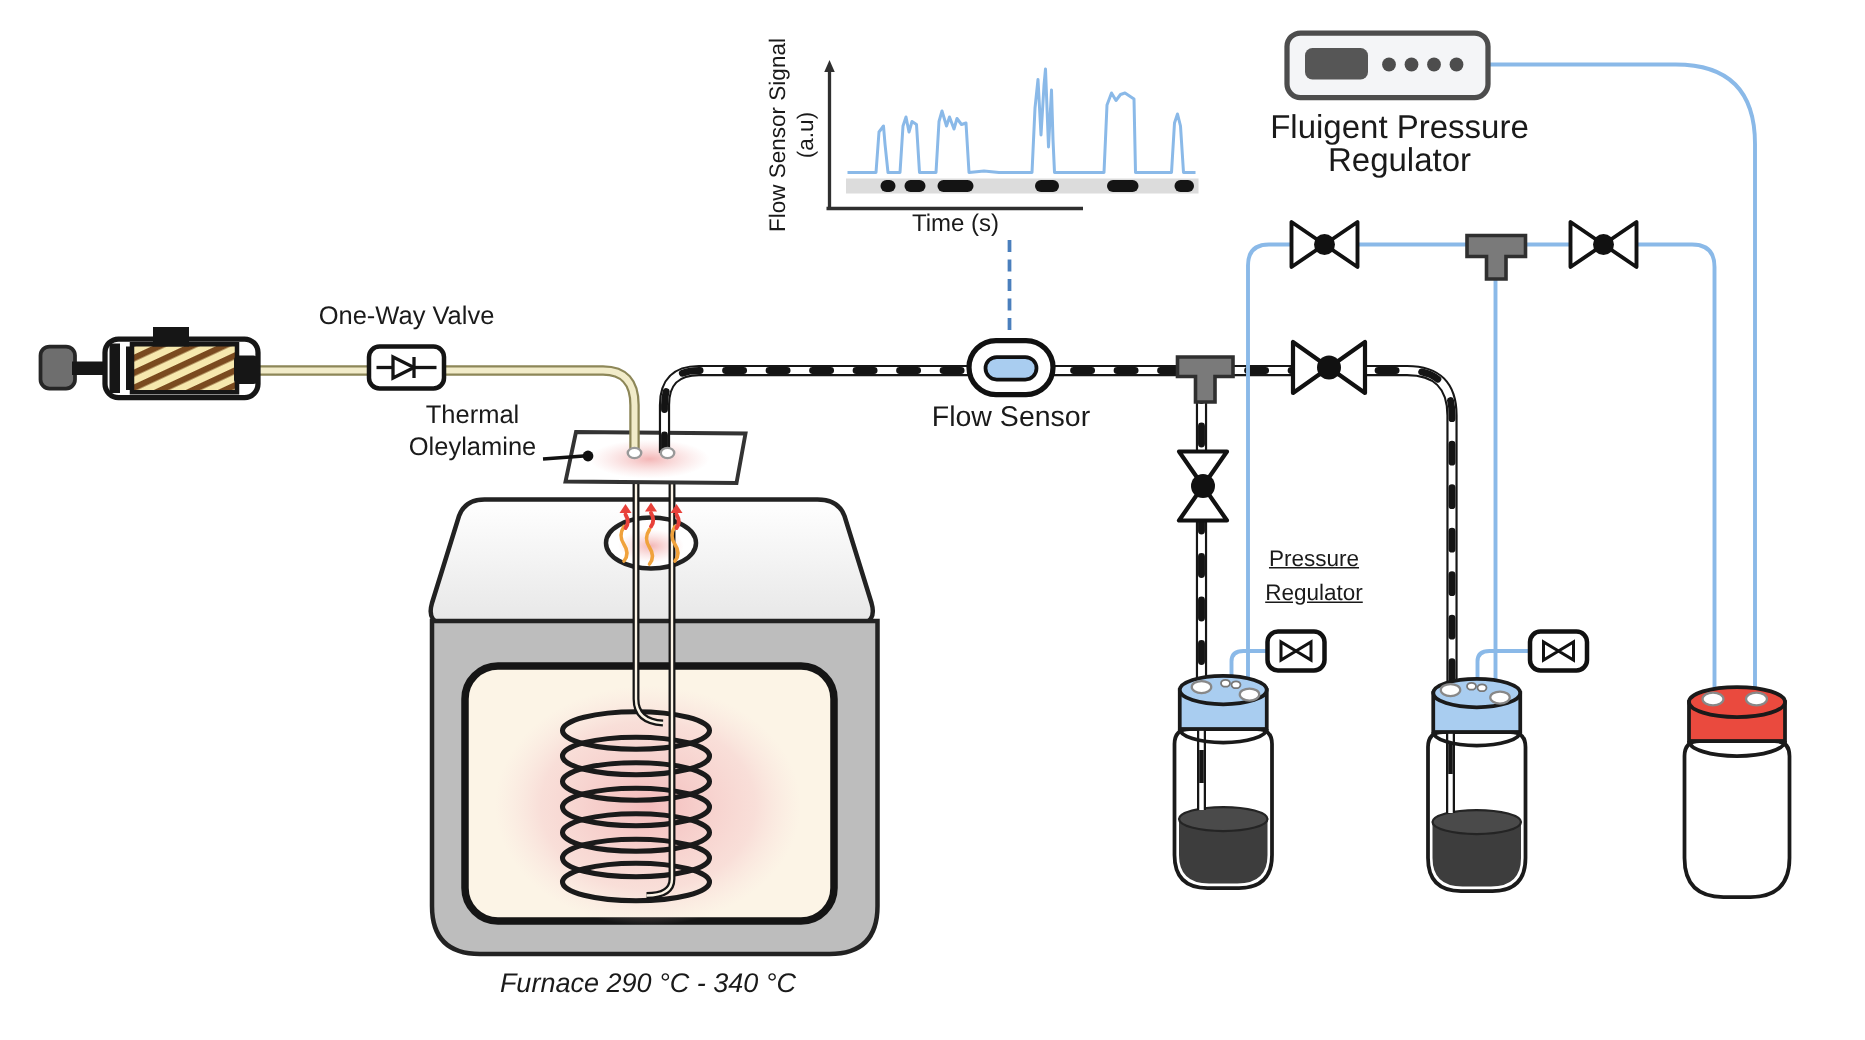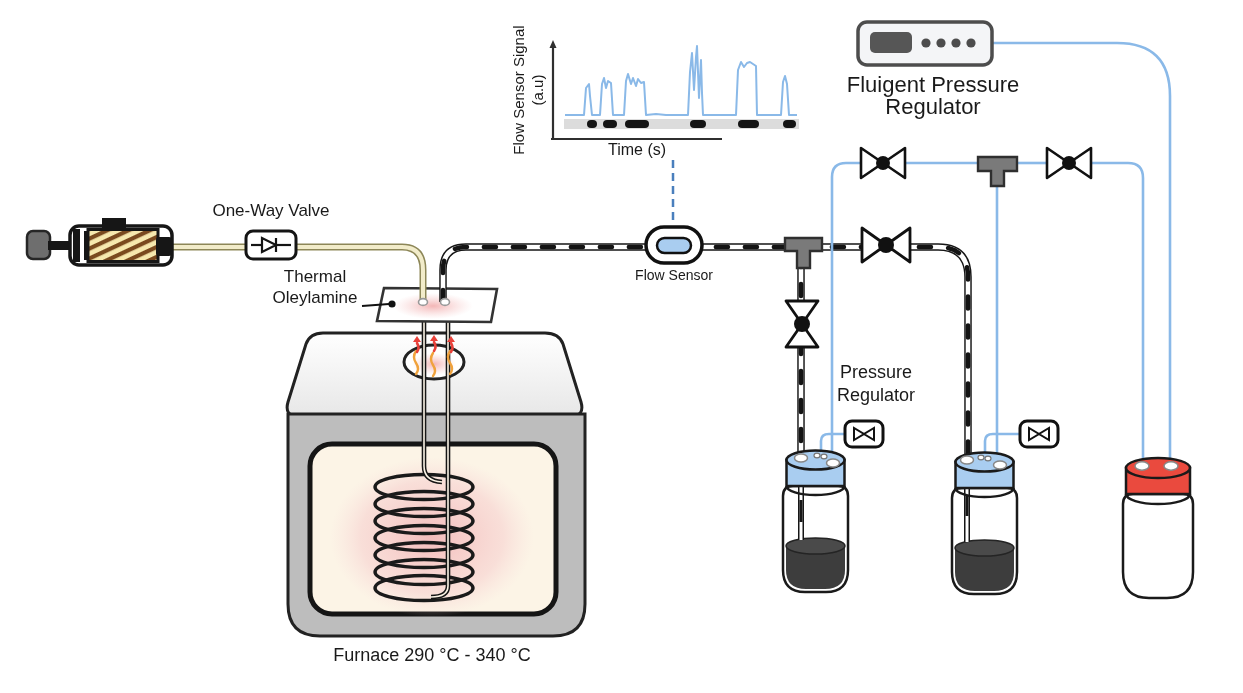--- a/index.html
+++ b/index.html
@@ -260,34 +260,34 @@
 <div class="lbl" style="left:60px;top:279px;width:170px;font-size:17px;line-height:23.5px;">
 </div>
 
 <div class="lbl ctr" style="left:201px;top:201px;width:140px;font-size:17px;">One-Way Valve</div>
 
 <div class="lbl ctr" style="left:268px;top:267px;width:94px;font-size:17px;">
   <div>Thermal</div>
   <div>Oleylamine</div>
 </div>
 
-<div class="lbl ctr" style="left:312px;top:645px;width:240px;font-size:18px;">Furnace 290 °C - 340 °C</div>
-
-<div class="lbl ctr" style="left:614px;top:267px;width:120px;font-size:14px;">Flow Sensor</div>
+<div class="lbl ctr" style="left:312px;top:645px;width:240px;font-size:18px;font-style:italic;">Furnace 290 °C - 340 °C</div>
+
+<div class="lbl ctr" style="left:614px;top:267px;width:120px;font-size:19px;">Flow Sensor</div>
 
 <div class="lbl ctr" style="left:577px;top:140px;width:120px;font-size:16px;">Time (s)</div>
 
 <div class="lbl ctr vlabel" style="left:463px;top:71px;width:130px;height:38px;font-size:15px;line-height:19px;">
   <div>Flow Sensor Signal</div>
   <div>(a.u)</div>
 </div>
 
 <div class="lbl ctr" style="left:845px;top:74px;width:176px;font-size:22px;line-height:22px;">
   <div>Fluigent Pressure</div>
   <div>Regulator</div>
 </div>
 
-<div class="lbl ctr" style="left:806px;top:361px;width:140px;font-size:18px;line-height:23px;">
+<div class="lbl ctr" style="left:806px;top:361px;width:140px;font-size:15px;line-height:23px;text-decoration:underline;">
   <div>Pressure</div>
   <div>Regulator</div>
 </div>
 
 </div>
 
 </body></html>

